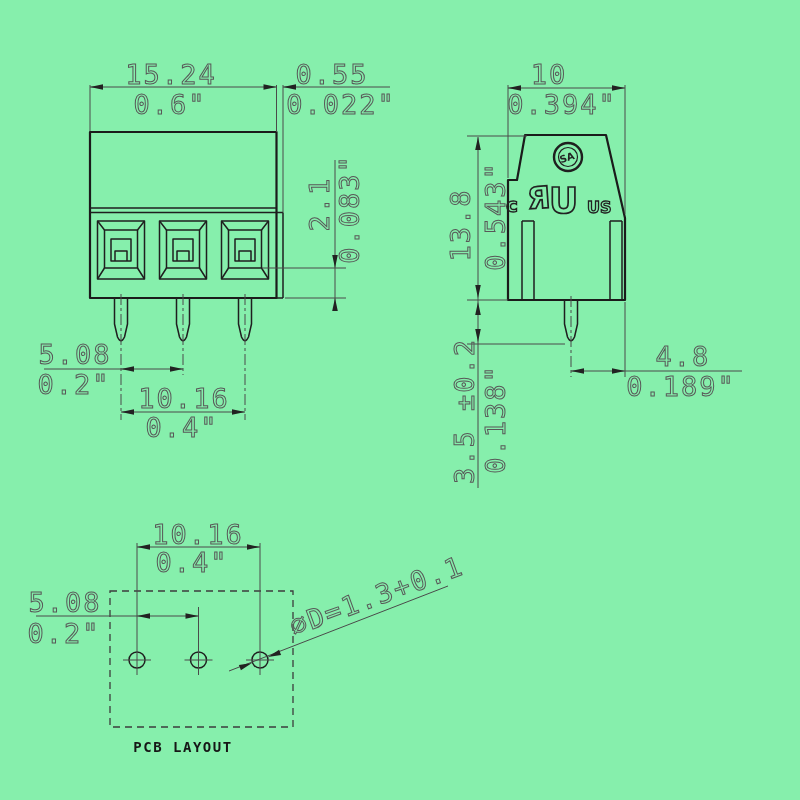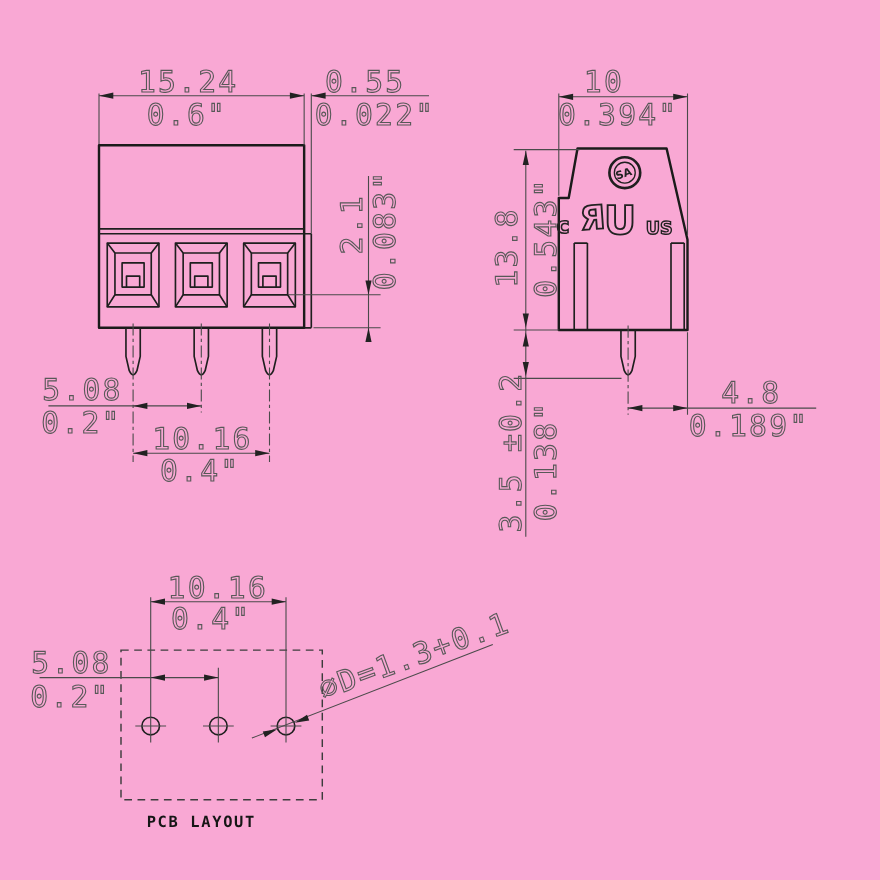--- a/index.html
+++ b/index.html
@@ -1,16 +1,16 @@
 <!DOCTYPE html>
 <html><head>
 <meta charset="utf-8">
 <style>
   html,body{margin:0;padding:0;background:#ffffff;}
-  .stage{width:800px;height:800px;background:#f9a8d4;position:relative;font-family:"DejaVu Sans Mono",monospace;}
+  .stage{width:800px;height:800px;background:#86efac;position:relative;font-family:"DejaVu Sans Mono",monospace;}
   svg{display:block;}
   
   .thick{stroke:#1b1b1b;stroke-width:2.2;fill:none;stroke-linejoin:round;stroke-linecap:square;}
   .med{stroke:#1f1f1f;stroke-width:1.5;fill:none;stroke-linejoin:round;}
   .thin{stroke:#4a4a4a;stroke-width:1;fill:none;}
   .cl{stroke:#4a4a4a;stroke-width:1;fill:none;stroke-dasharray:11 3 3 3;}
   .dashed{stroke:#3c3c3c;stroke-width:1.3;fill:none;stroke-dasharray:7 5;}
   .arrow{fill:#222;stroke:none;}
   
   .t{font-family:"DejaVu Sans Mono",monospace;font-size:27px;letter-spacing:2px;

